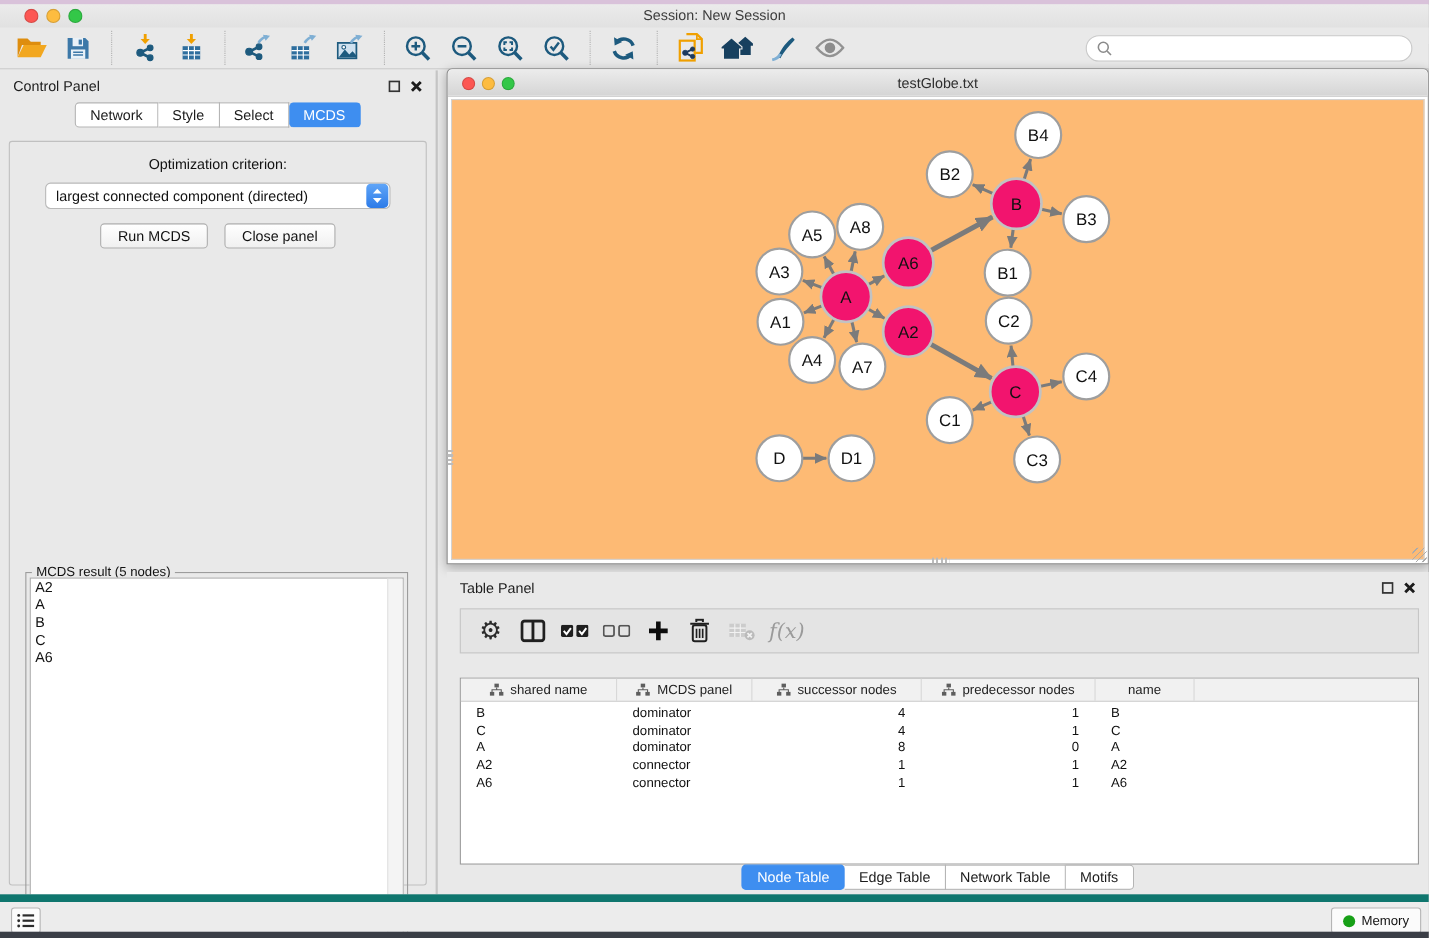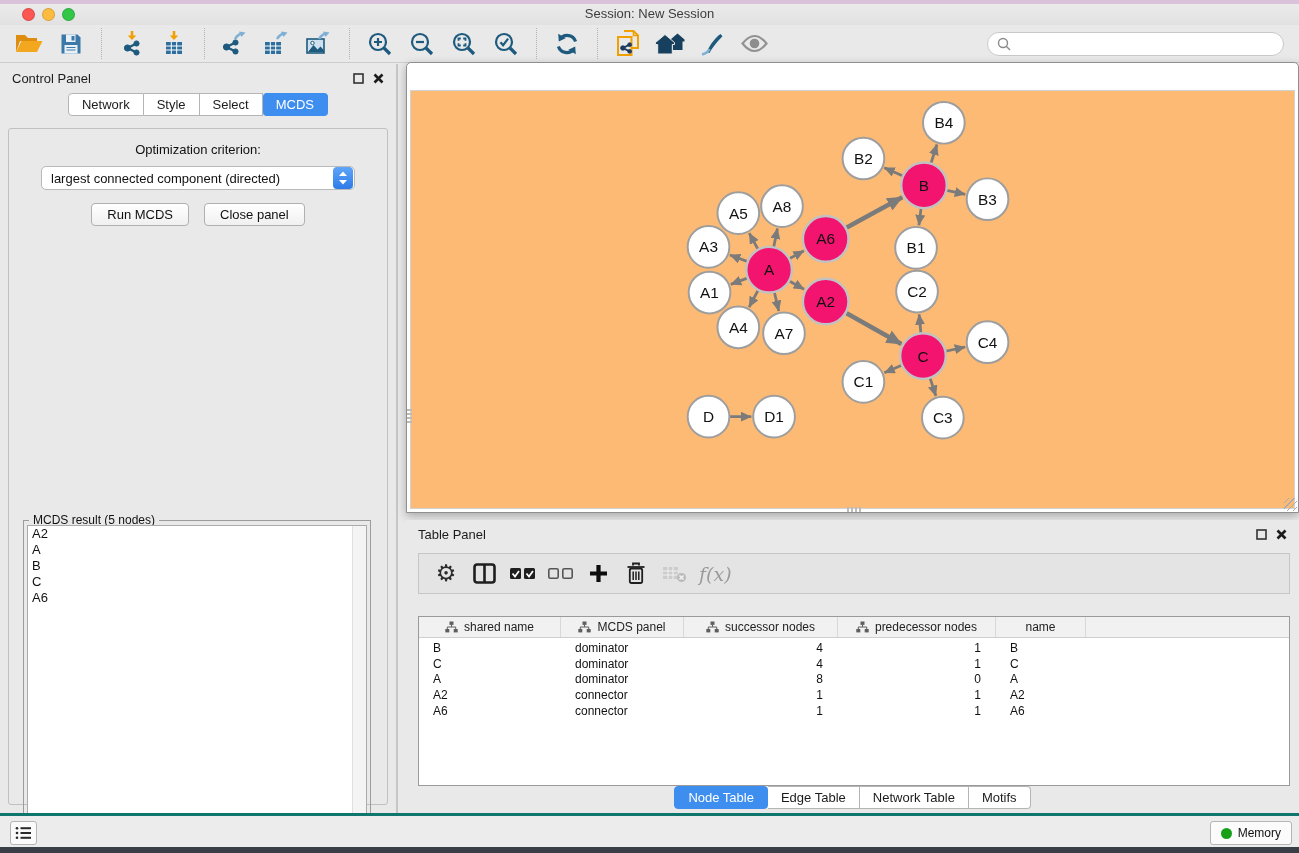--- a/index.html
+++ b/index.html
@@ -96,21 +96,21 @@
   .tr { display:flex; height:15.8px; align-items:center; cursor:default; }
   .td { font-size:12px; color:#111; }
   .td:nth-child(1){ width:142px; padding-left:14px; } .td:nth-child(2){ width:123px; padding-left:14px; }
   .td:nth-child(3){ width:154px; text-align:right; padding-right:15px; }
   .td:nth-child(4){ width:158px; text-align:right; padding-right:15px; }
   .td:nth-child(5){ width:90px; padding-left:14px; }
   .tp-tabs { position:absolute; bottom:4px; left:0; right:0; display:flex; justify-content:center; }
   .tp-tabs .tab.active { border-radius:4px; }
 
   
-  .statusbar { position:absolute; left:0; right:0; bottom:6px; height:34px; background:#ececec; border-top:3px solid #0f766e; }
+  .statusbar { position:absolute; left:0; right:0; bottom:6px; height:34px; background:#ececec; border-top:7px solid #0f766e; }
   .sb-left-btn { position:absolute; left:10px; top:5px; width:27px; height:24px; background:#fbfbfb;
     border:1px solid #b5b5b5; border-radius:3px; display:flex; align-items:center; justify-content:center; cursor:pointer; }
   .memory-btn { position:absolute; right:7px; top:5px; height:24px; padding:0 10px; display:flex; align-items:center;
     gap:6px; background:#fbfbfb; border:1px solid #b5b5b5; border-radius:3px; font-size:12px; color:#111; cursor:pointer; }
   .mem-dot { width:11px; height:11px; border-radius:50%; background:#17a017; }
 </style>
 </head>
 <body>
 
 <div class="screen">
@@ -358,20 +358,26 @@
               <div class="result-item">A</div>
               <div class="result-item">B</div>
               <div class="result-item">C</div>
               <div class="result-item">A6</div>
             </div>
         </div>
       </div>
     </div>
 
     <div class="network-window">
+      <div class="nw-titlebar">
+        <span class="nw-tl red"></span>
+        <span class="nw-tl yellow"></span>
+        <span class="nw-tl green"></span>
+        <div class="nw-title">testGlobe.txt</div>
+      </div>
       <div class="nw-content">
         <svg id="graph-svg" viewBox="0 0 888 420" preserveAspectRatio="xMidYMid meet">
             <defs>
   <marker id="arr-n" markerUnits="userSpaceOnUse" markerWidth="12" markerHeight="10" refX="10.5" refY="5" orient="auto">
     <path d="M0 0 L11 5 L0 10 Z" fill="#7b7b7b"></path>
               </marker>
   <marker id="arr-t" markerUnits="userSpaceOnUse" markerWidth="17" markerHeight="14" refX="15" refY="7" orient="auto">
     <path d="M0 0 L16 7 L0 14 Z" fill="#7b7b7b"></path>
               </marker>
 </defs>

